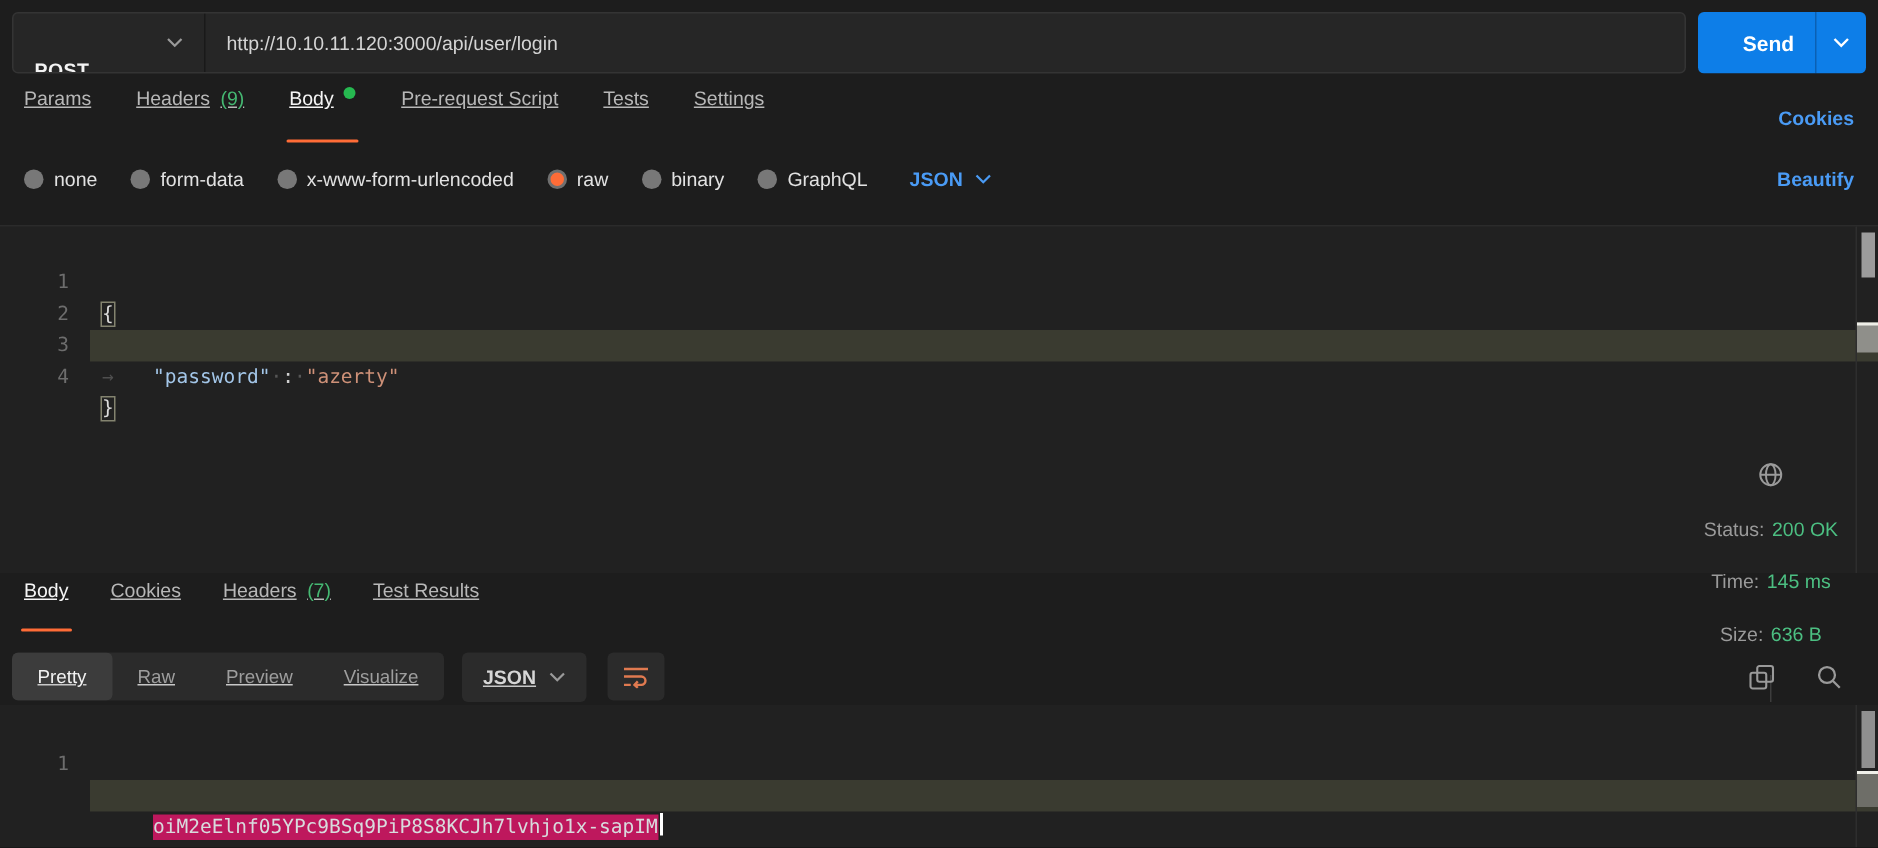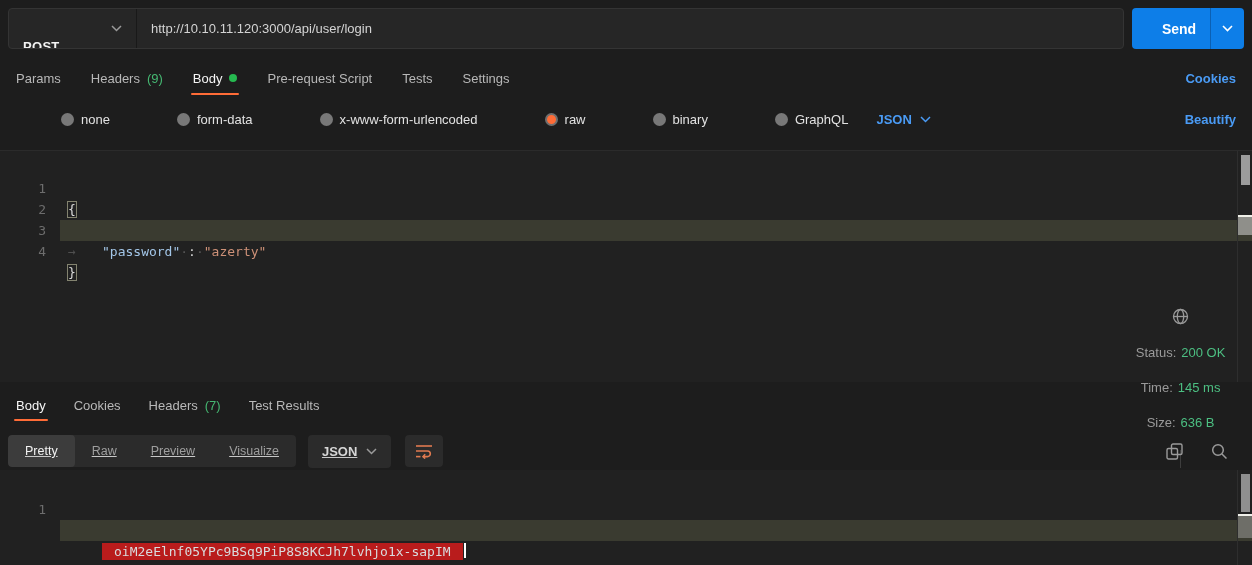--- a/index.html
+++ b/index.html
@@ -14,30 +14,30 @@
   .url-bar { flex:1; display:flex; background:#262626; border:1px solid #343434; border-radius:4px; margin-right:8px; overflow:hidden; }
   .method { width:128px; display:flex; align-items:center; justify-content:space-between; padding:0 14px; border-right:1px solid #191919; cursor:pointer; }
   .method-label { font-weight:bold; color:#f3f3f3; letter-spacing:.3px;margin-top:36px; }
   .url-input { flex:1; display:flex; align-items:center; padding-left:14px; color:#d4d4d4; font-size:13px; }
   .send-group { display:flex; width:112px; border-radius:4px; overflow:hidden; }
   .send-main { flex:1; background:var(--send_blue,#0d7ee8); color:#fff; font-weight:bold; font-size:14px; display:flex; align-items:center; justify-content:center; border:none; cursor:pointer; font-family:inherit;padding-left:16px; }
   .send-caret { width:34px; background:var(--send_blue,#0d7ee8); border:none; border-left:1px solid rgba(10,40,80,.35); display:flex; align-items:center; justify-content:center; cursor:pointer; }
   .chev { display:block; }
   
   .req-tabs { position:absolute; top:58px; left:16px; right:16px; height:40px; display:flex; align-items:center; gap:30px; }
-  .tab { position:relative; color:#b8b8b8; height:100%; display:flex; align-items:center; gap:7px; cursor:pointer; }
+  .tab { position:relative; color:#b8b8b8; height:100%; display:flex; gap:7px; cursor:pointer;text-decoration:underline; }
   .tab .count { color:var(--count_green,#45b872); }
   .tab.active { color:#f5f5f5; }
   .tab.active::after { content:""; position:absolute; left:-2px; right:-2px; bottom:3px; height:2px; background:var(--accent_orange,#ff6c37); border-radius:1px; }
   .tab-dot { width:8px; height:8px; border-radius:50%; background:var(--body_dot_green,#26b950); }
   .link { color:var(--link_blue,#4a9bf5); font-weight:bold; cursor:pointer; }
   .req-tabs .link { margin-left:auto; }
   
   .body-type-row { position:absolute; top:100px; left:16px; right:16px; height:38px; display:flex; align-items:center; gap:22px; }
-  .radio { display:flex; align-items:center; gap:7px; color:#e2e2e2; cursor:pointer;margin-left:45px; }
+  .radio { display:flex; align-items:center; gap:7px; color:#e2e2e2; cursor:pointer; }
   .rb { width:13px; height:13px; border-radius:50%; background:#787878; }
   .radio.selected .rb { background:var(--accent_orange,#ff6c37); border:2px solid #6f6f6f; }
   .lang-select { display:flex; align-items:center; gap:8px; color:var(--link_blue,#4a9bf5); font-weight:bold; cursor:pointer; margin-left:6px; }
   .body-type-row .link { margin-left:auto; }
   
   .editor { position:absolute; top:150px; left:0; right:0; height:232px; background:#212121; border-top:1px solid #2b2b2b; font-family:"DejaVu Sans Mono", monospace; font-size:13px; padding-top:6px; }
   .ed-line { position:relative; height:21px; line-height:21px; white-space:pre; }
   .ed-line .ln { position:absolute; left:0; width:46px; text-align:right; color:#6d6d6d; }
   .ed-line .code { position:absolute; left:68px; right:16px; }
   .ed-line.current::before { content:""; position:absolute; left:60px; right:0; top:0; bottom:0; background:#3a3b30; }
@@ -67,21 +67,21 @@
   .lang-pill { margin-left:12px; }
   .wrap-btn { margin-left:14px; padding:8px 10px; }
   .toolbar-right { margin-left:auto; display:flex; align-items:center; gap:28px; padding-right:16px; }
   .icon-btn { cursor:pointer; display:flex; align-items:center; }
   
   .resp-body { position:absolute; top:470px; left:0; right:0; bottom:0; background:#212121; font-family:"DejaVu Sans Mono", monospace; font-size:13px; padding-top:8px; }
   .tok-line { position:relative; height:21px; line-height:21px; white-space:pre; }
   .tok-line .ln { position:absolute; left:0; width:46px; text-align:right; color:#6d6d6d; }
   .tok { position:absolute; left:68px; color:#d8dbdd; }
   .tok.wrapped { left:102px; }
-  .sel { background:#b91c1c; padding:1px 12px; }
+  .sel { background:#be185d; padding:1px 0; }
   .tok-line.current::before { content:""; position:absolute; left:60px; right:0; top:0; bottom:0; background:#3a3b30; }
   .caret { display:inline-block; width:2px; height:15px; background:#ffffff; vertical-align:-2px; margin-left:1px; }
   .resp-scrollbar { position:absolute; top:0; bottom:0; right:0; width:15px; border-left:1px solid #2e2e2e; }
   .resp-thumb { position:absolute; top:4px; left:3px; width:9px; height:38px; background:#8f8f8f; }
   .resp-cursor-marker { position:absolute; top:44px; left:0; right:0; height:24px; background:#6e6e68; border-top:2px solid #f0f0ea; }
   svg { flex:none; }
 </style>
 </head>
 <body>
 

